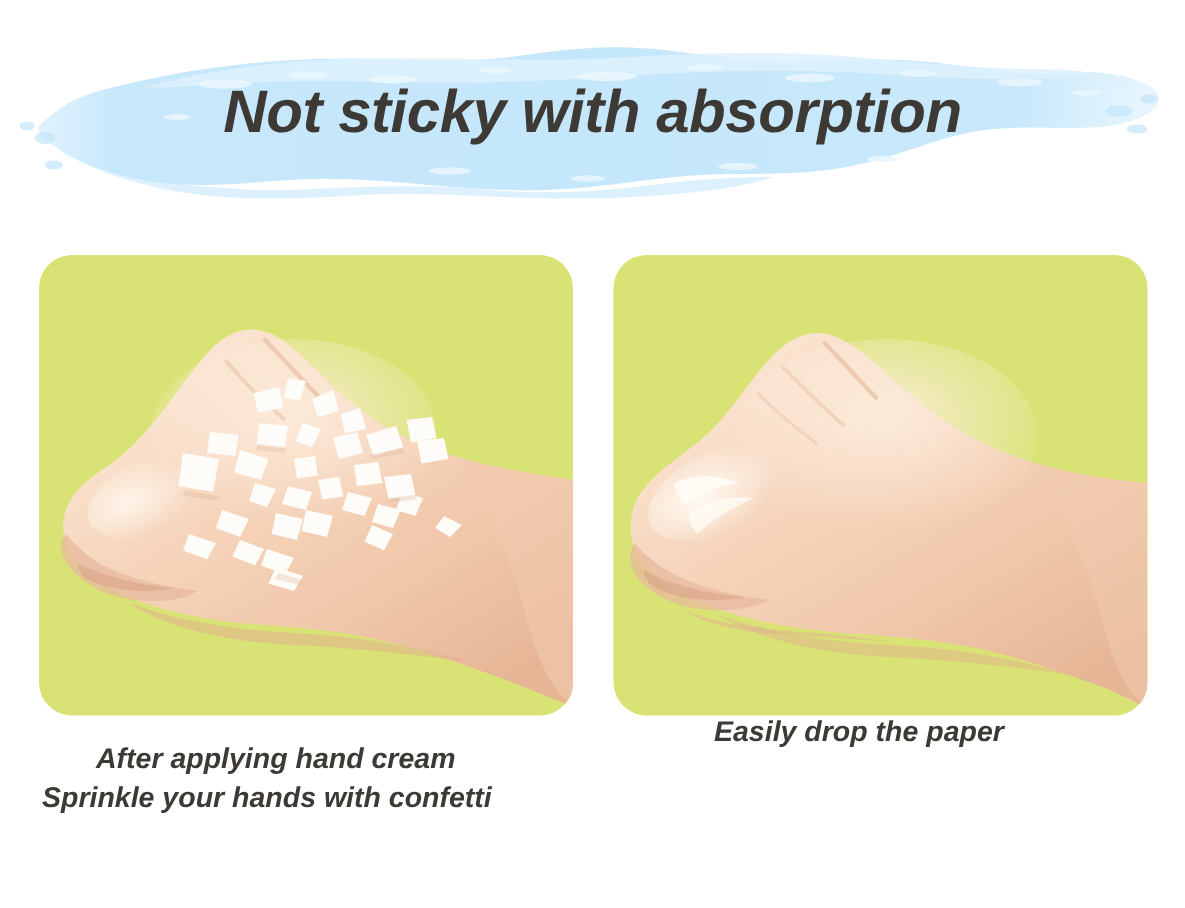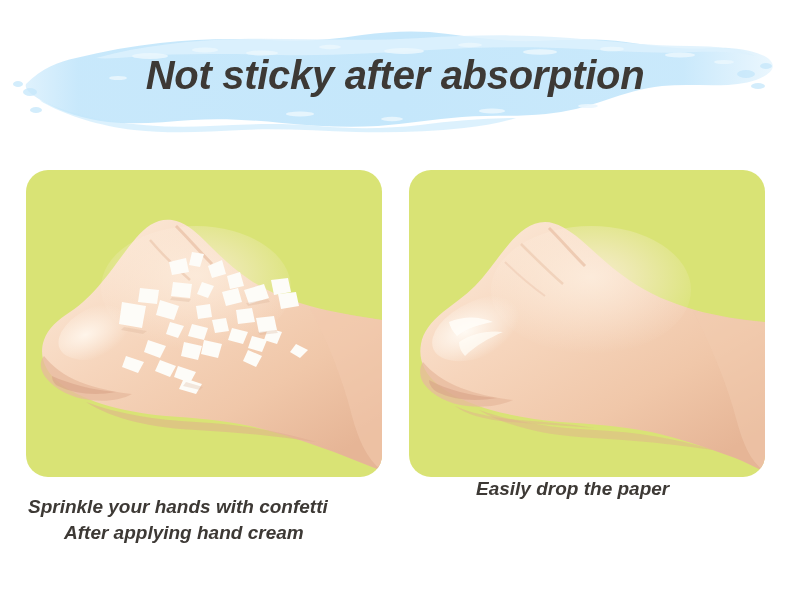--- a/index.html
+++ b/index.html
@@ -153,21 +153,21 @@
     <g fill="#c5e7fb" opacity="0.75">
       <ellipse cx="746" cy="56" rx="9" ry="4"></ellipse>
       <ellipse cx="766" cy="48" rx="6" ry="3"></ellipse>
       <ellipse cx="758" cy="68" rx="7" ry="3"></ellipse>
       <ellipse cx="30" cy="74" rx="7" ry="4"></ellipse>
       <ellipse cx="18" cy="66" rx="5" ry="3"></ellipse>
       <ellipse cx="36" cy="92" rx="6" ry="3"></ellipse>
     </g>
   </svg>
 
-  <div id="page-title">Not sticky after absorption</div>
+  <div id="page-title">Not sticky with absorption</div>
 </div>
 
 <div id="panels">
 
   <div class="panel" id="panel-left">
     <div class="photo-card">
       <svg class="hand-svg" viewBox="0 0 356 307">
         <defs>
           <linearGradient id="skinL" x1="0.15" y1="0.1" x2="0.85" y2="0.95">
             <stop offset="0" stop-color="#fbe6d4"></stop>
@@ -327,19 +327,19 @@
                  C158,256 130,254 102,252 C76,250 56,244 46,236 Z" fill="#e2ac90" opacity="0.45"></path>
 
         <path d="M70,240 C104,252 144,258 186,260 C226,262 266,268 304,280
                  C264,274 224,270 184,268 C142,266 100,258 70,240 Z" fill="#e2ac90" opacity="0.45"></path>
       </svg>
     </div>
   </div>
 </div>
 
 <div class="caption" id="caption-left">
+  <span class="caption-line caption-line-2">After applying hand cream</span>
   <span class="caption-line caption-line-1">Sprinkle your hands with confetti</span>
-  <span class="caption-line caption-line-2">After applying hand cream</span>
 </div>
 
 <div class="caption" id="caption-right">
   <span class="caption-line caption-line-1">Easily drop the paper</span>
 </div>
 
 </body></html>

